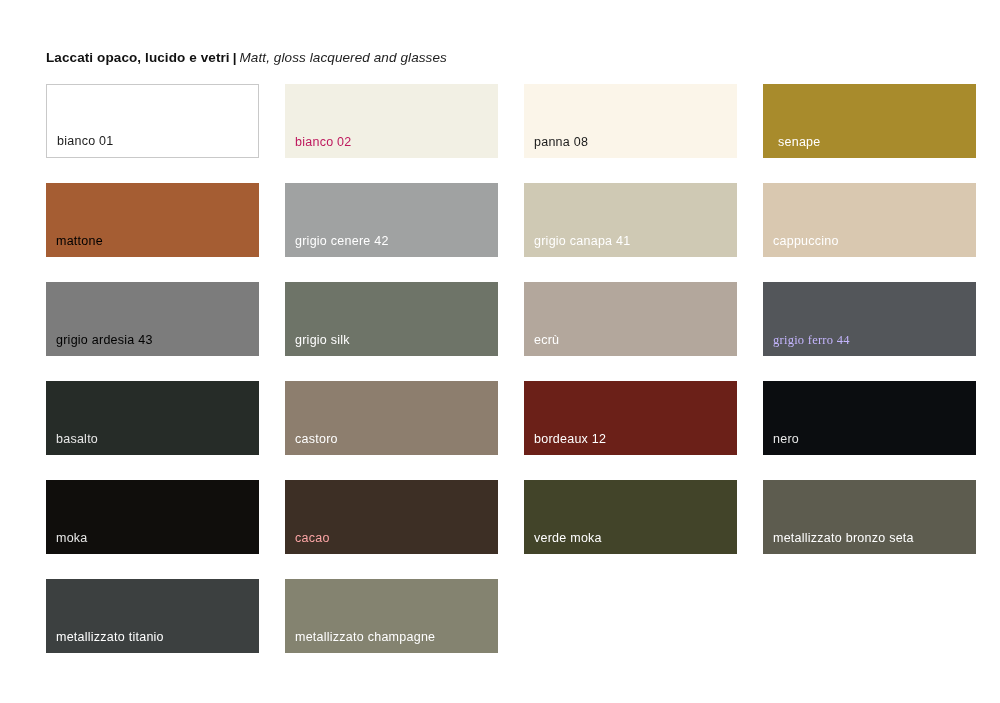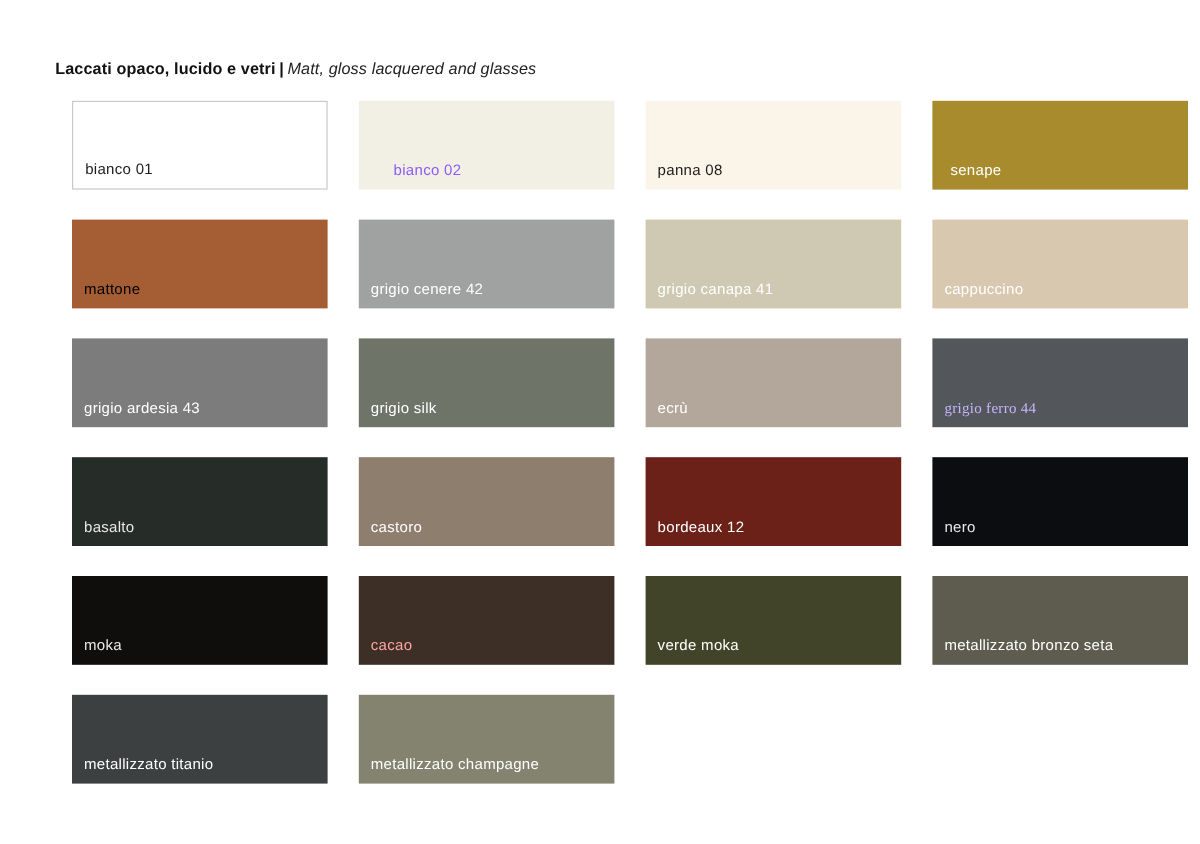--- a/index.html
+++ b/index.html
@@ -40,21 +40,21 @@
     padding: 0 3px;
   }
   .header .title-en {
     font-style: italic;
     font-weight: normal;
     color: #222222;
     letter-spacing: 0.1px;
   }
   .grid {
     position: absolute;
-    left: 60px;
+    left: 46px;
     top: 84px;
     width: 933px;
     display: grid;
     grid-template-columns: repeat(4, 213px);
     column-gap: 26px;
     row-gap: 25px;
   }
   .swatch {
     position: relative;
     height: 74px;
@@ -82,42 +82,42 @@
 
   <div class="header">
     <span class="title-it">Laccati opaco, lucido e vetri</span><span class="sep">|</span><span class="title-en">Matt, gloss lacquered and glasses</span>
   </div>
 
   <div class="grid">
       <div class="swatch bordered" style="background: rgb(255, 255, 255);">
         <span class="swatch-label" style="color: rgb(28, 28, 28);">bianco 01</span>
       </div>
       <div class="swatch" style="background: rgb(242, 240, 228);">
-        <span class="swatch-label" style="color: #8b5cf6; margin-left: 19px;">bianco 02</span>
+        <span class="swatch-label" style="color: #be185d;">bianco 02</span>
       </div>
       <div class="swatch" style="background: rgb(251, 245, 233);">
         <span class="swatch-label" style="color: rgb(28, 28, 28);">panna 08</span>
       </div>
       <div class="swatch" style="background: rgb(168, 139, 44);">
         <span class="swatch-label" style="color: rgb(255, 255, 255); padding-left: 15px;">senape</span>
       </div>
       <div class="swatch" style="background: rgb(165, 93, 51);">
         <span class="swatch-label" style="color: #000000;">mattone</span>
       </div>
       <div class="swatch" style="background: rgb(160, 162, 162);">
         <span class="swatch-label" style="color: rgb(255, 255, 255);">grigio cenere 42</span>
       </div>
       <div class="swatch" style="background: rgb(207, 201, 180);">
         <span class="swatch-label" style="color: rgb(255, 255, 255);">grigio canapa 41</span>
       </div>
       <div class="swatch" style="background: rgb(217, 200, 176);">
         <span class="swatch-label" style="color: rgb(255, 255, 255);">cappuccino</span>
       </div>
       <div class="swatch" style="background: rgb(124, 124, 124);">
-        <span class="swatch-label" style="color: #ffffff;">grigio ardesia 43</span>
+        <span class="swatch-label" style="color: #000000;">grigio ardesia 43</span>
       </div>
       <div class="swatch" style="background: rgb(110, 116, 104);">
         <span class="swatch-label" style="color: rgb(255, 255, 255);">grigio silk</span>
       </div>
       <div class="swatch" style="background: rgb(179, 167, 156);">
         <span class="swatch-label" style="color: rgb(255, 255, 255);">ecrù</span>
       </div>
       <div class="swatch" style="background: rgb(83, 86, 90);">
         <span class="swatch-label" style="color: #c4b5fd; font-family: Liberation Serif, serif;">grigio ferro 44</span>
       </div>

